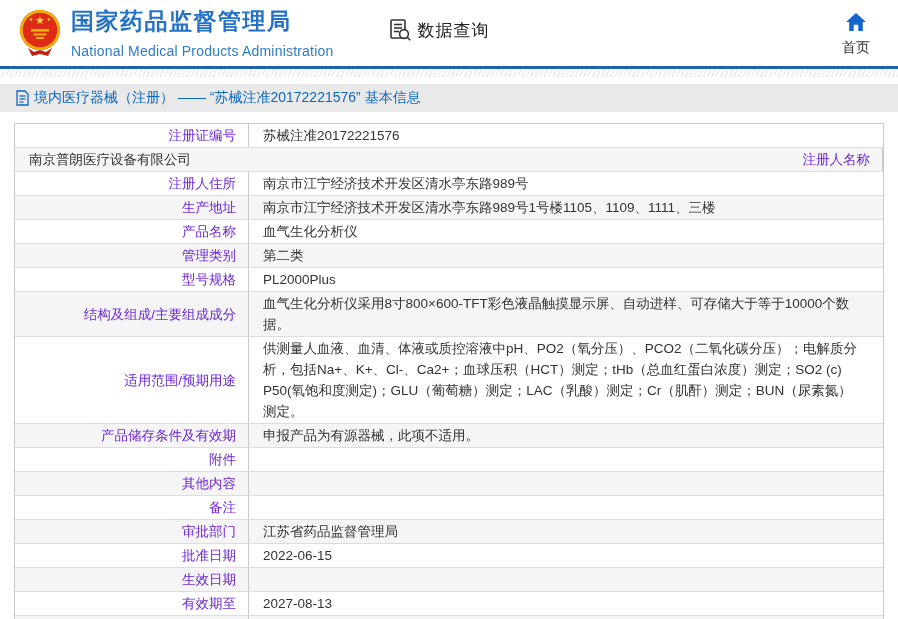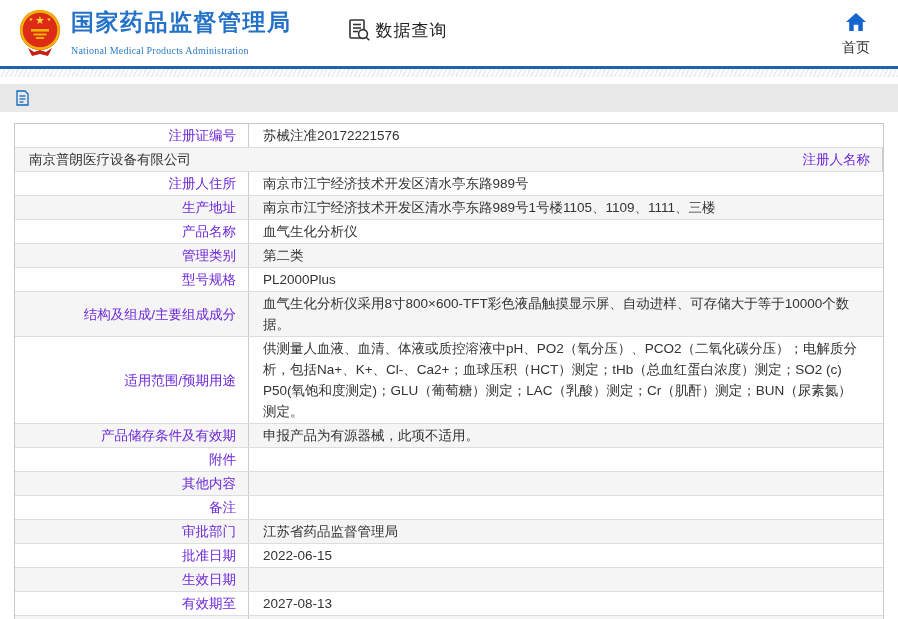--- a/index.html
+++ b/index.html
@@ -11,26 +11,26 @@
   }
   .page { width:898px; height:619px; position:relative; background:#fff; }
 
   
   .site-header {
     height:66px; display:flex; align-items:center;
     padding:0 28px 0 18px; background:#fff;
   }
   .brand { display:flex; align-items:center; }
   .emblem { width:44px; height:50px; flex:0 0 auto; }
-  .brand-text { margin-left:9px;font-family:Liberation Serif, serif; }
+  .brand-text { margin-left:9px; }
   .brand-title {
     font-size:23px; font-weight:bold; color:#2472c8;
     letter-spacing:1.5px; line-height:26px;
   }
-  .brand-subtitle { font-size:10px; color:#2e7cc4; margin-top:9px; letter-spacing:.2px; }
+  .brand-subtitle { font-size:14px; color:#2e7cc4; margin-top:9px; letter-spacing:.2px; }
 
   .data-query {
     display:flex; align-items:flex-end; margin-left:56px; cursor:pointer;
     color:#222; font-size:17px; letter-spacing:1px; margin-top:-6px;
   }
   .data-query .dq-icon { margin-right:5px; display:flex; }
 
   .top-nav { margin-left:auto; display:flex; gap:38px; }
   .nav-item {
     display:flex; flex-direction:column; align-items:center; gap:4px;
@@ -129,20 +129,21 @@
 
   <div class="breadcrumb-bar">
     <span class="bc-icon">
       <svg width="13" height="16" viewBox="0 0 13 16" fill="none" stroke="#0d68c1" stroke-width="1.3">
         <path d="M1 1 H9 L12 4 V15 H1 Z"></path>
         <line x1="3.5" y1="6" x2="9.5" y2="6"></line>
         <line x1="3.5" y1="9" x2="9.5" y2="9"></line>
         <line x1="3.5" y1="12" x2="7.5" y2="12"></line>
       </svg>
     </span>
+    <span class="breadcrumb-text">境内医疗器械（注册） —— “苏械注准20172221576” 基本信息</span>
   </div>
 
   <div class="info-table">
 
     <div class="row">
       <div class="cell label">注册证编号</div>
       <div class="cell value">苏械注准20172221576</div>
     </div>
     <div class="row alt">
       <div class="cell value">南京普朗医疗设备有限公司</div>

